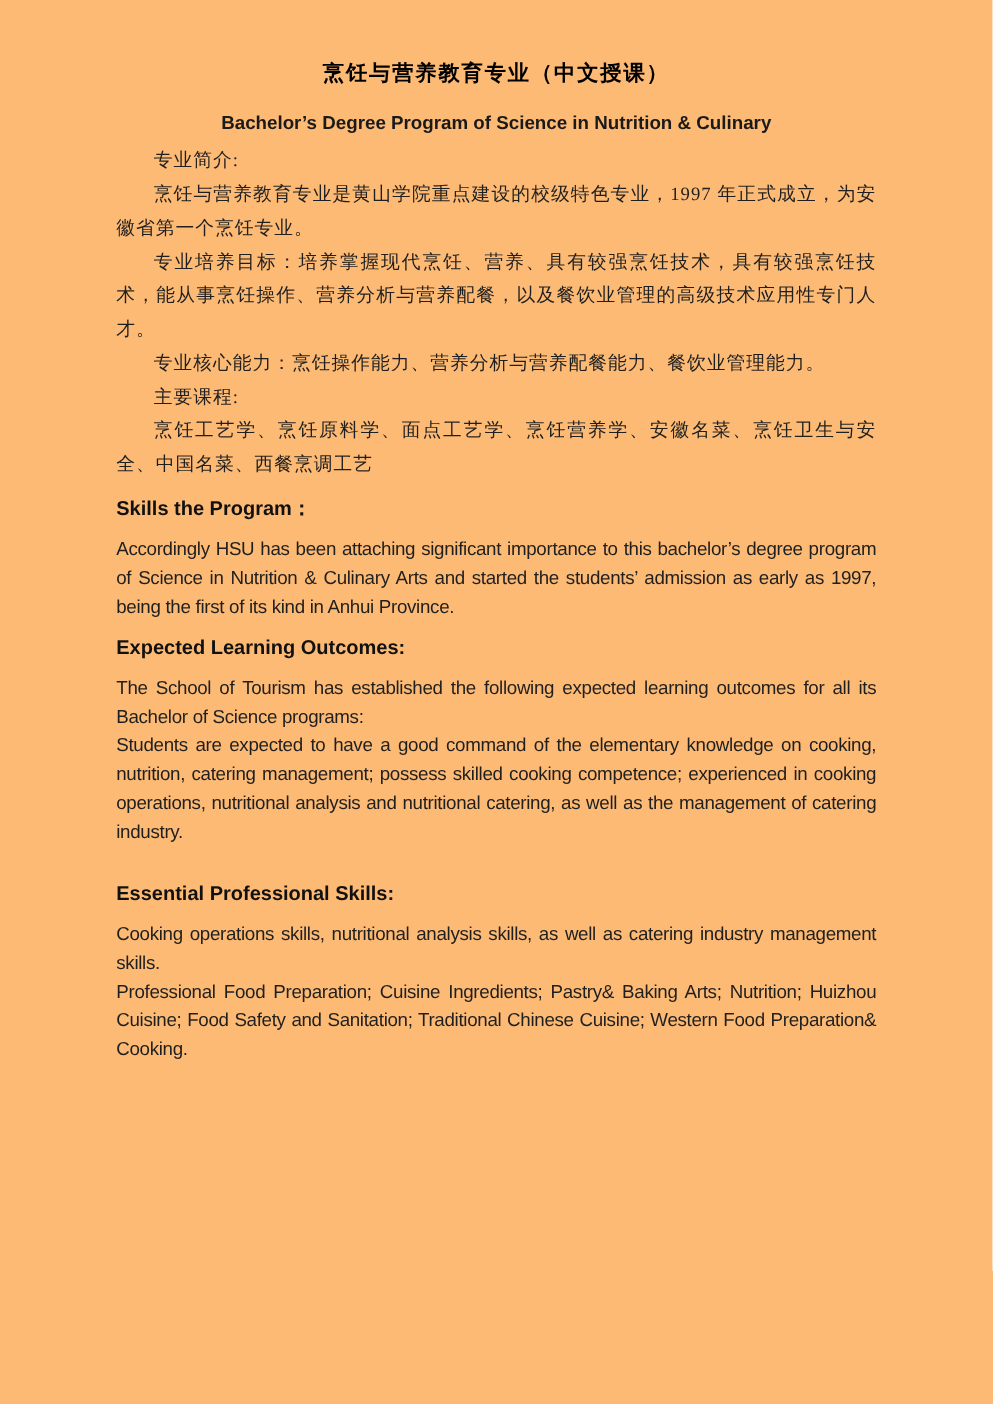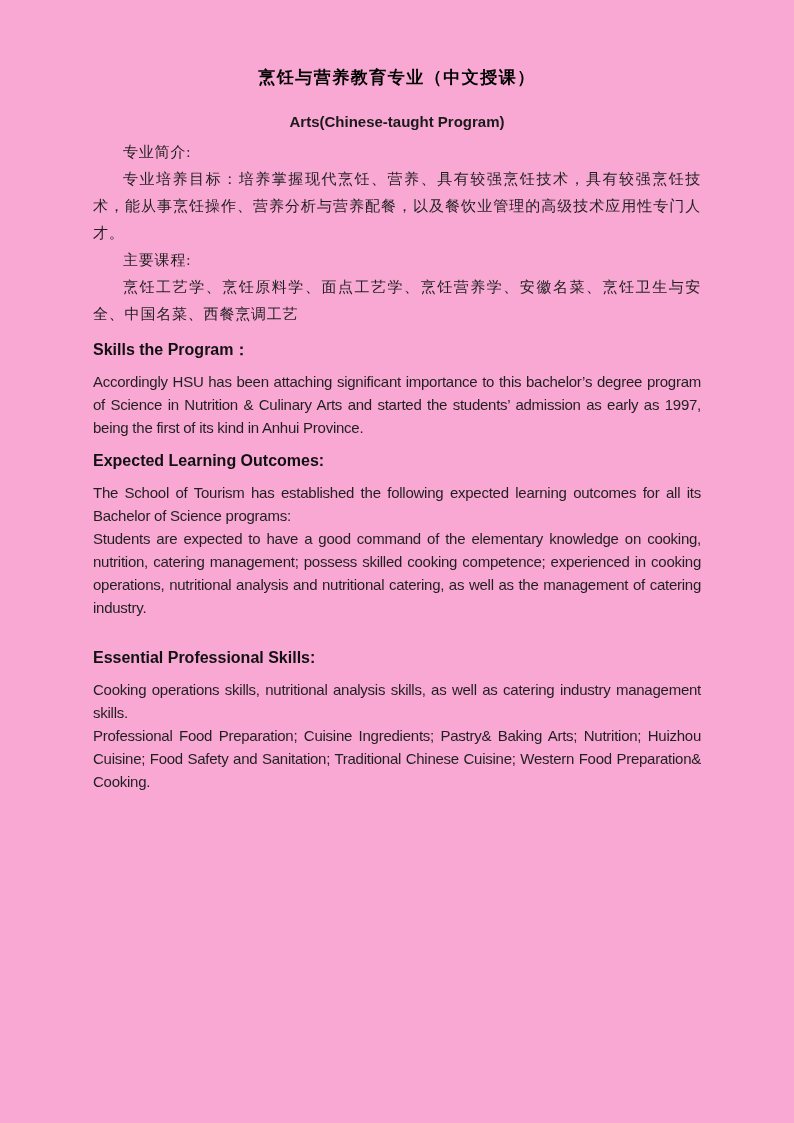--- a/index.html
+++ b/index.html
@@ -1,23 +1,23 @@
 <!DOCTYPE html>
 <html><head>
 <meta charset="utf-8">
 <style>
   * { box-sizing: border-box; }
   html, body { margin: 0; padding: 0; background: #ffffff; }
   .page {
     position: relative;
     width: 794px;
     height: 1123px;
-    background: #f9a8d4;
+    background: #fdba74;
     overflow: hidden;
-    padding: 66px 93px 0 93px;
+    padding: 47px 93px 0 93px;
   }
   
   .title-zh {
     margin: 0;
     text-align: center;
     font-family: "Liberation Serif", "DejaVu Serif", serif;
     font-weight: 700;
     font-size: 17px;
     line-height: 24px;
     letter-spacing: 1.5px;
@@ -65,26 +65,28 @@
   }
   .extra-gap { margin-top: 30px; }
 </style>
 </head>
 <body>
 
 <div class="page">
 
   <h1 class="title-zh">烹饪与营养教育专业（中文授课）</h1>
 
+  <h2 class="title-en">Bachelor’s Degree Program of Science in Nutrition &amp; Culinary</h2>
 
-  <h2 class="title-en second">Arts(Chinese-taught Program)</h2>
 
   <div class="zh-body">
     <p>专业简介:</p>
+    <p>烹饪与营养教育专业是黄山学院重点建设的校级特色专业，1997 年正式成立，为安徽省第一个烹饪专业。</p>
     <p>专业培养目标：培养掌握现代烹饪、营养、具有较强烹饪技术，具有较强烹饪技术，能从事烹饪操作、营养分析与营养配餐，以及餐饮业管理的高级技术应用性专门人才。</p>
+    <p>专业核心能力：烹饪操作能力、营养分析与营养配餐能力、餐饮业管理能力。</p>
     <p>主要课程:</p>
     <p>烹饪工艺学、烹饪原料学、面点工艺学、烹饪营养学、安徽名菜、烹饪卫生与安全、中国名菜、西餐烹调工艺</p>
   </div>
 
   <div class="en-section">
     <h3>Skills the Program：</h3>
     <p>Accordingly HSU has been attaching significant importance to this bachelor’s degree program of Science in Nutrition &amp; Culinary Arts and started the students’ admission as early as 1997, being the first of its kind in Anhui Province.</p>
   </div>
 
   <div class="en-section">

